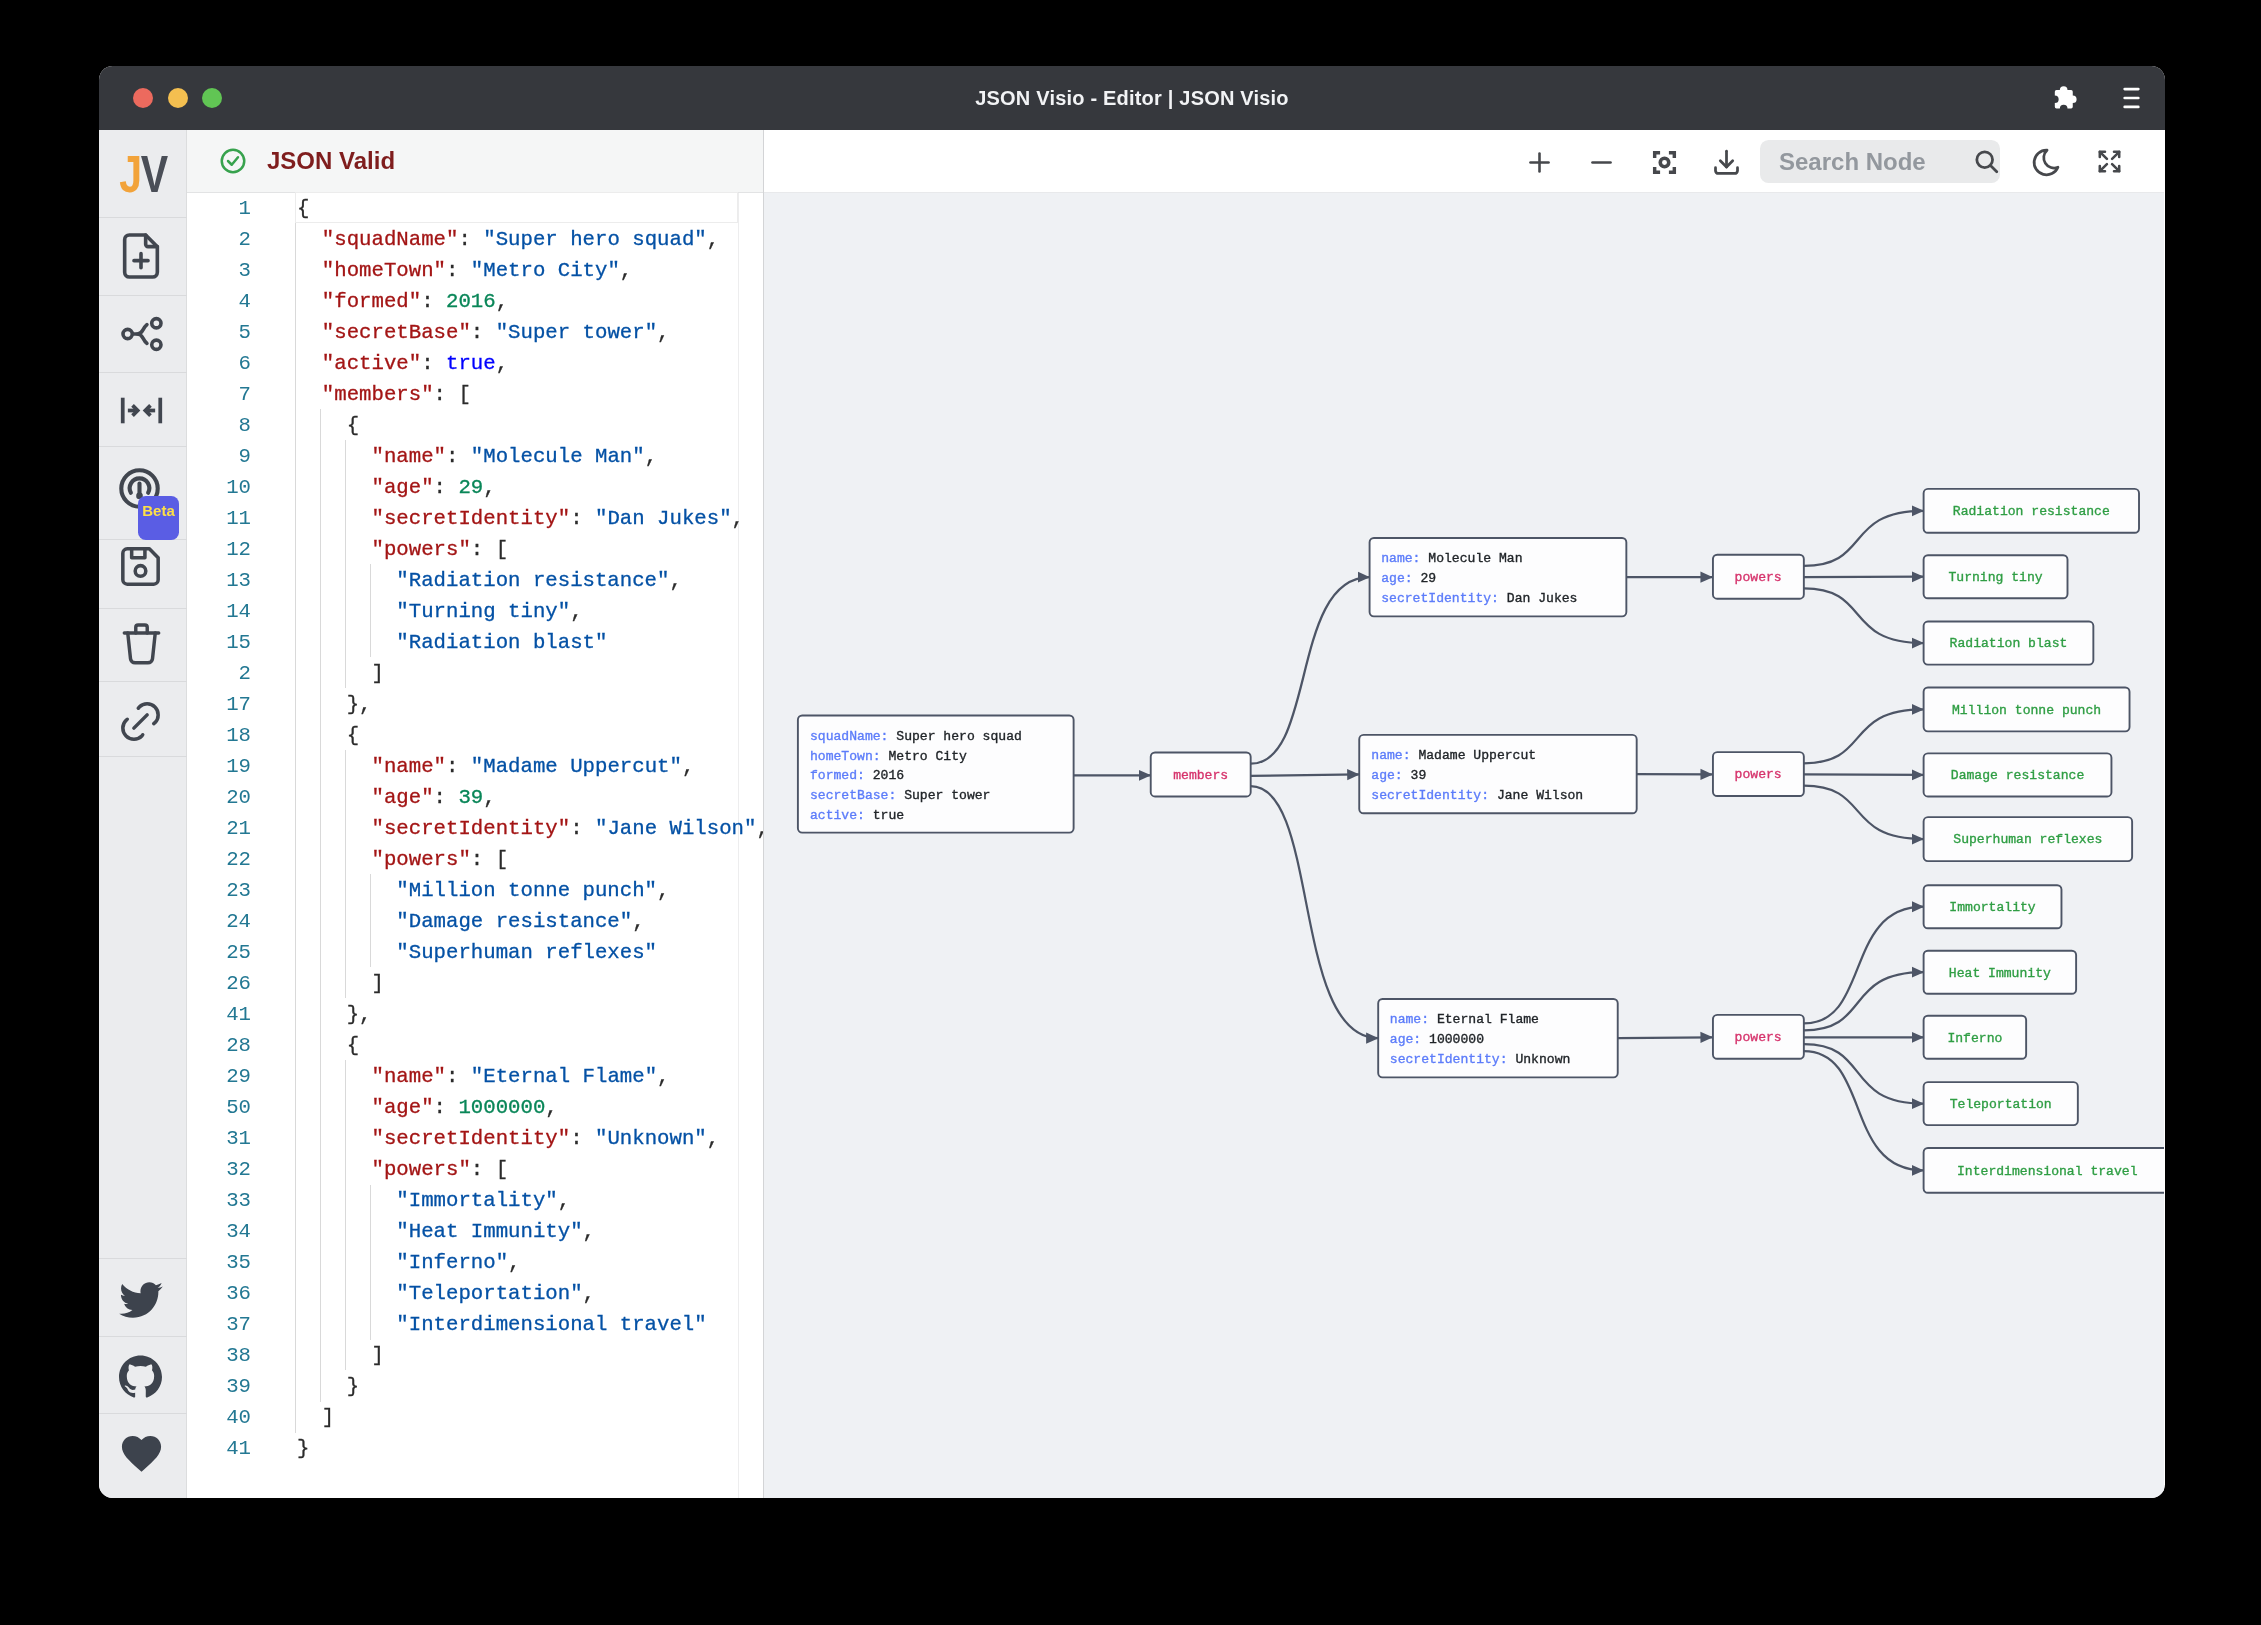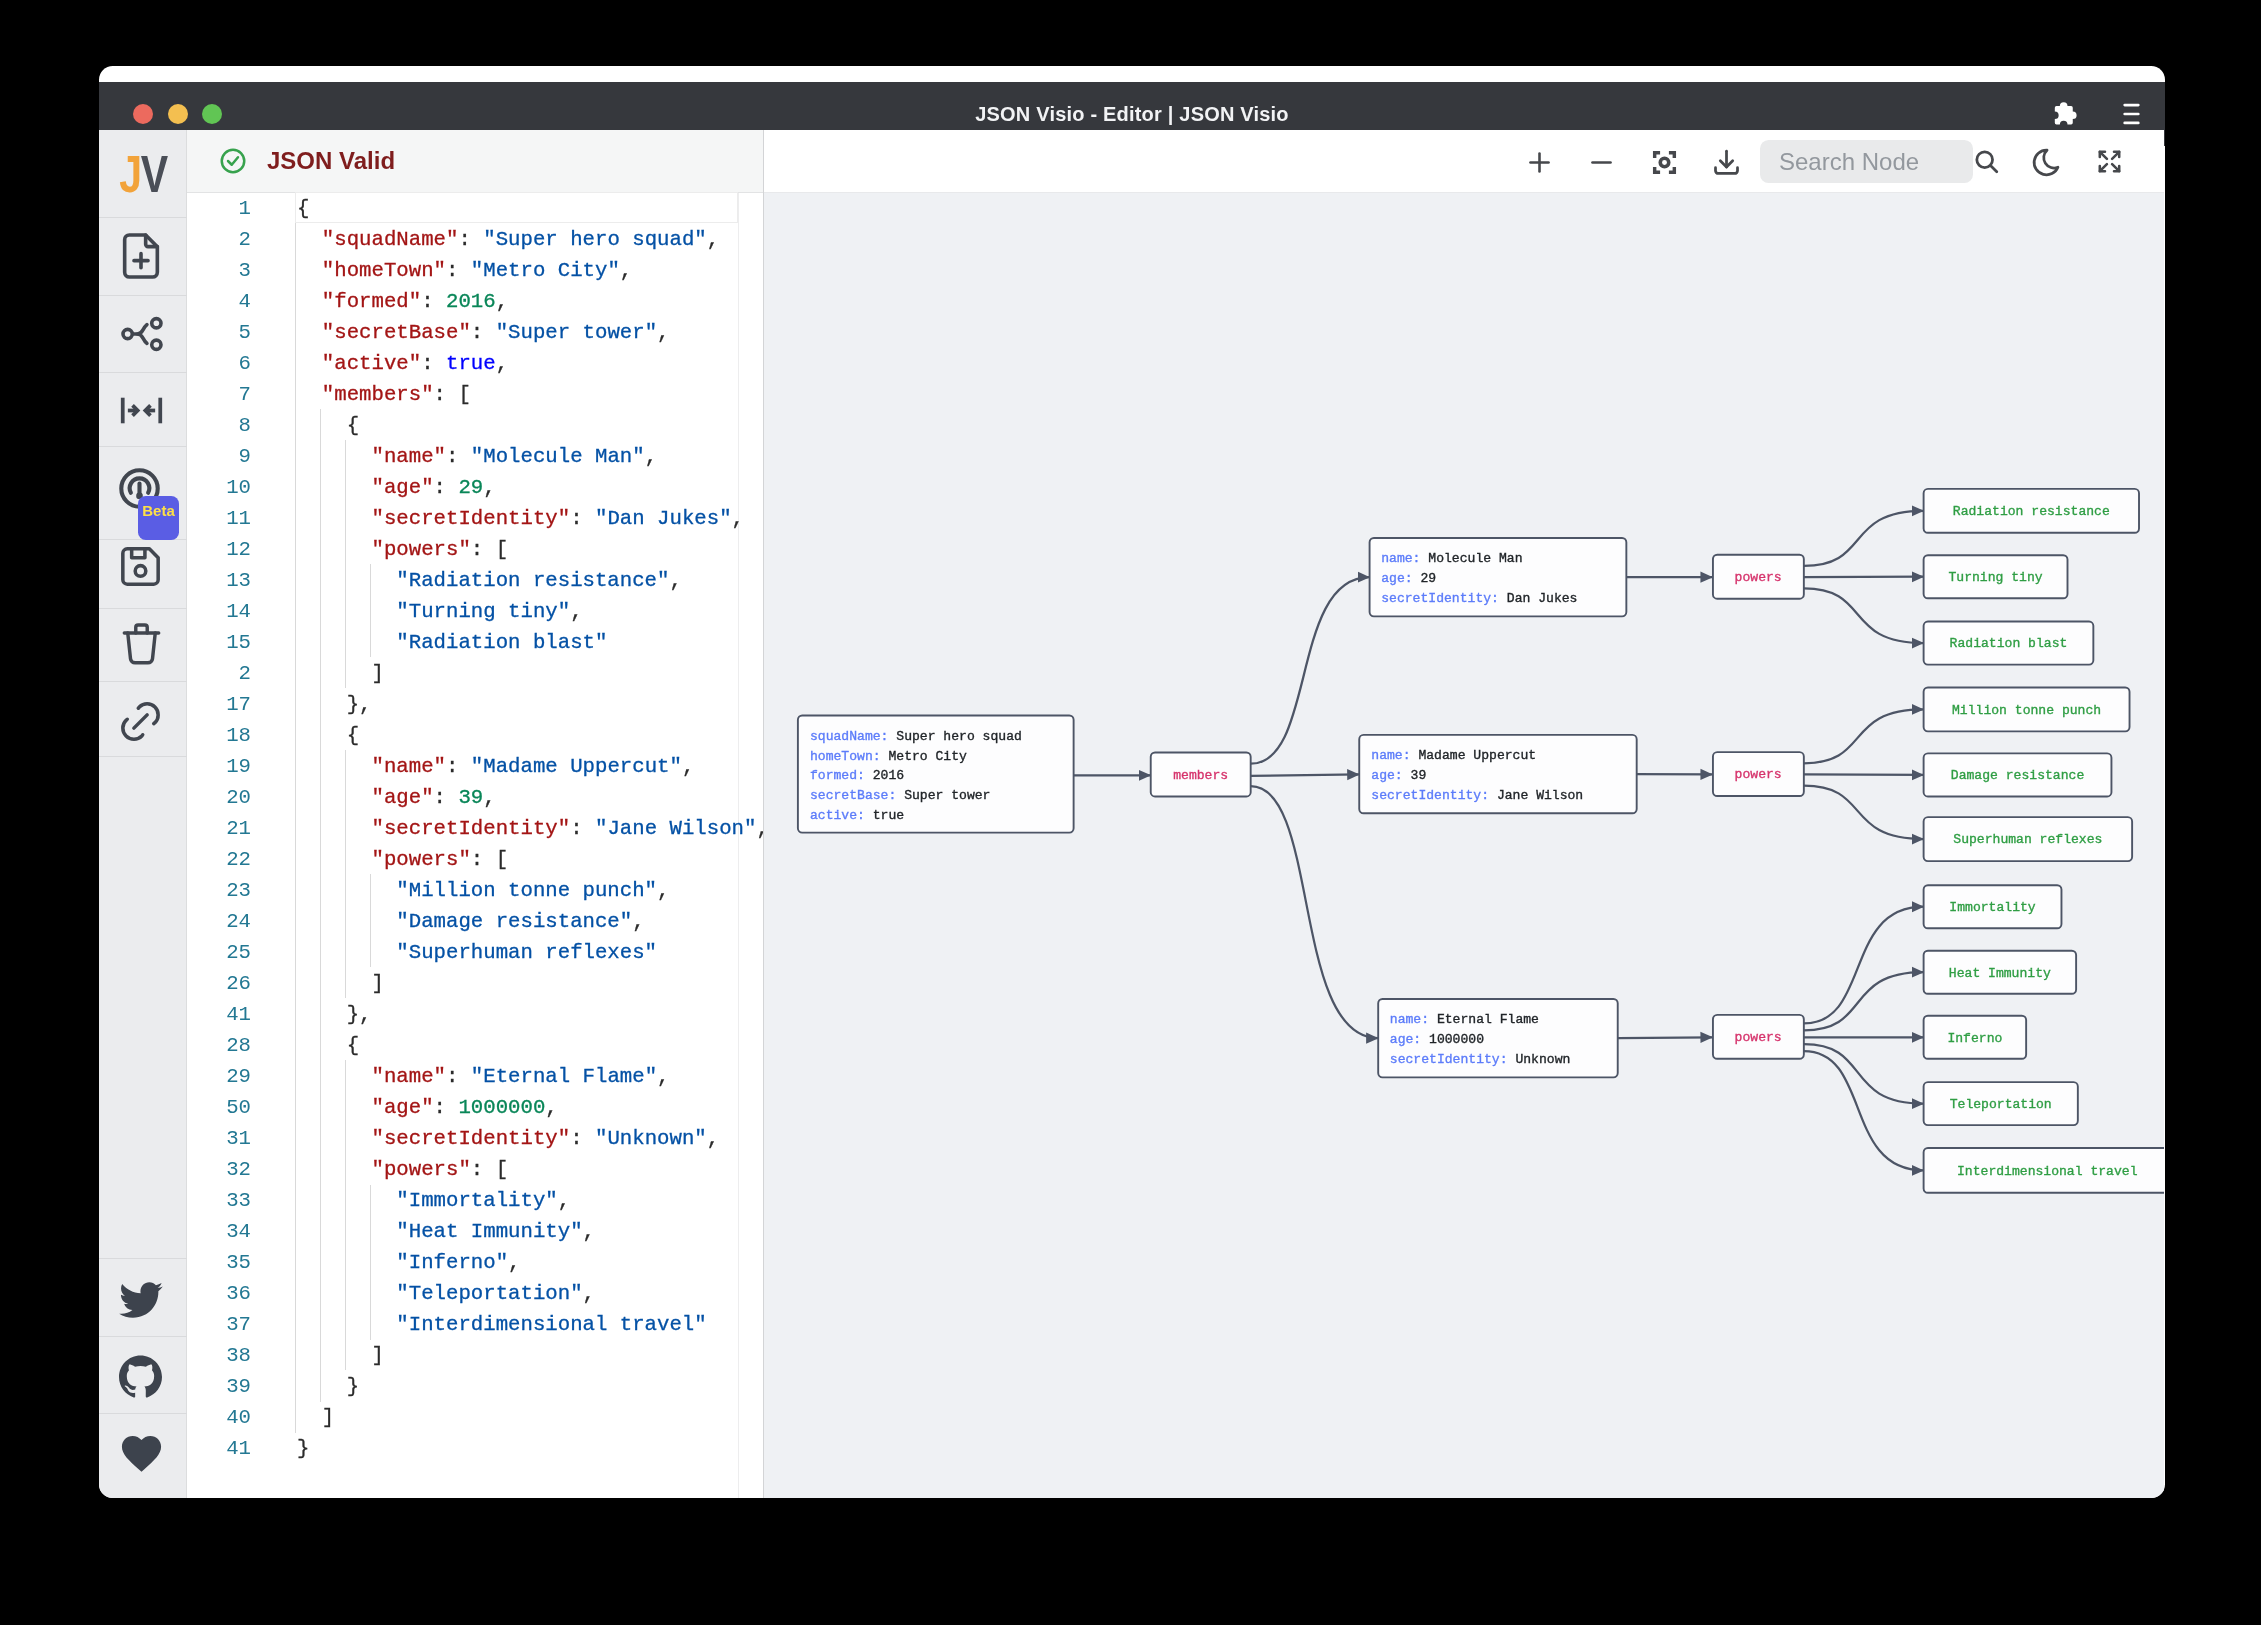--- a/index.html
+++ b/index.html
@@ -1,21 +1,21 @@
 <!DOCTYPE html>
 <html style="font-size:13.8px"><head>
 <meta charset="utf-8">
 <style>
   * { margin:0; padding:0; box-sizing:border-box; }
   html,body { background:#000; width:2261px; height:1625px; overflow:hidden; }
   .page { position:absolute; left:0; top:0; width:2261px; height:1625px; background:#000;
           font-family:"Liberation Sans", sans-serif; }
   .window { position:absolute; left:99px; top:66px; width:2066px; height:1432px;
             background:#fff; border-radius:13.8px; overflow:hidden; }
-  .titlebar { position:absolute; left:0; top:0; width:2066px; height:64px; background:#36383d;margin-top:16px; }
+  .titlebar { position:absolute; left:0; top:0; width:2066px; height:64px; background:#36383d; }
   .tl { position:absolute; width:20px; height:20px; border-radius:50%; top:21.5px; }
   .title { position:absolute; left:0; top:0; width:2066px; height:64px; line-height:64px;
            text-align:center; color:#f2f3f5; font-size:20px; font-weight:bold; letter-spacing:0.2px; }
   .sidebar { position:absolute; left:0; top:64px; width:88px; height:1368px; background:#ebecee;
              border-right:0.9px solid #dcddde; }
   .sep { position:absolute; left:0; width:88px; height:0.9px; background:#d9dadc; }
   .edheader { position:absolute; left:88px; top:64px; width:577px; height:63px; background:#f5f6f6;
               border-bottom:0.9px solid #e2e3e4; }
   .edheader .txt { position:absolute; left:166px; top:0; height:62px; line-height:62px;
                    color:#7f1d1d; font-size:24px; font-weight:bold; }
@@ -30,22 +30,22 @@
   .s { color:#0451a5; }
   .n { color:#098658; }
   .b { color:#0000ff; }
   .curline { position:absolute; left:196px; top:126px; width:443px; height:31px;
              border:1.7px solid #ececec; }
   .edgeline { position:absolute; left:639px; top:127px; width:0.9px; height:1306px; background:#ededee; }
   .paneldiv { position:absolute; left:664px; top:64px; width:0.9px; height:1368px; background:#d3d4d6; }
   .toolbar { position:absolute; left:665px; top:64px; width:1400px; height:63px; background:#fff;
              border-bottom:0.9px solid #e8e9eb; }
   .canvas { position:absolute; left:665px; top:127px; width:1400px; height:1306px; background:#eff1f4; }
-  .searchbox { position:absolute; left:1661px; top:74px; width:213px; height:43px; background:#e9eaeb;
-               border-radius:8.6px; }
+  .searchbox { position:absolute; left:1661px; top:74px; width:240px; height:43px; background:#e9eaeb;
+               border-radius:8.6px;font-weight:bold; }
   .searchbox span { position:absolute; left:19px; top:0; height:43px; line-height:43px;
                     color:#93989e; font-size:24px; }
   .beta { position:absolute; left:39px; top:366px; width:41px; height:44px; background:#5a5de4;
           border-radius:7.8px; color:#fde047; font-size:15px; font-weight:bold; text-align:center;
           line-height:30px; }
 </style>
 </head>
 <body>
 <div class="page">
   <div class="window">

